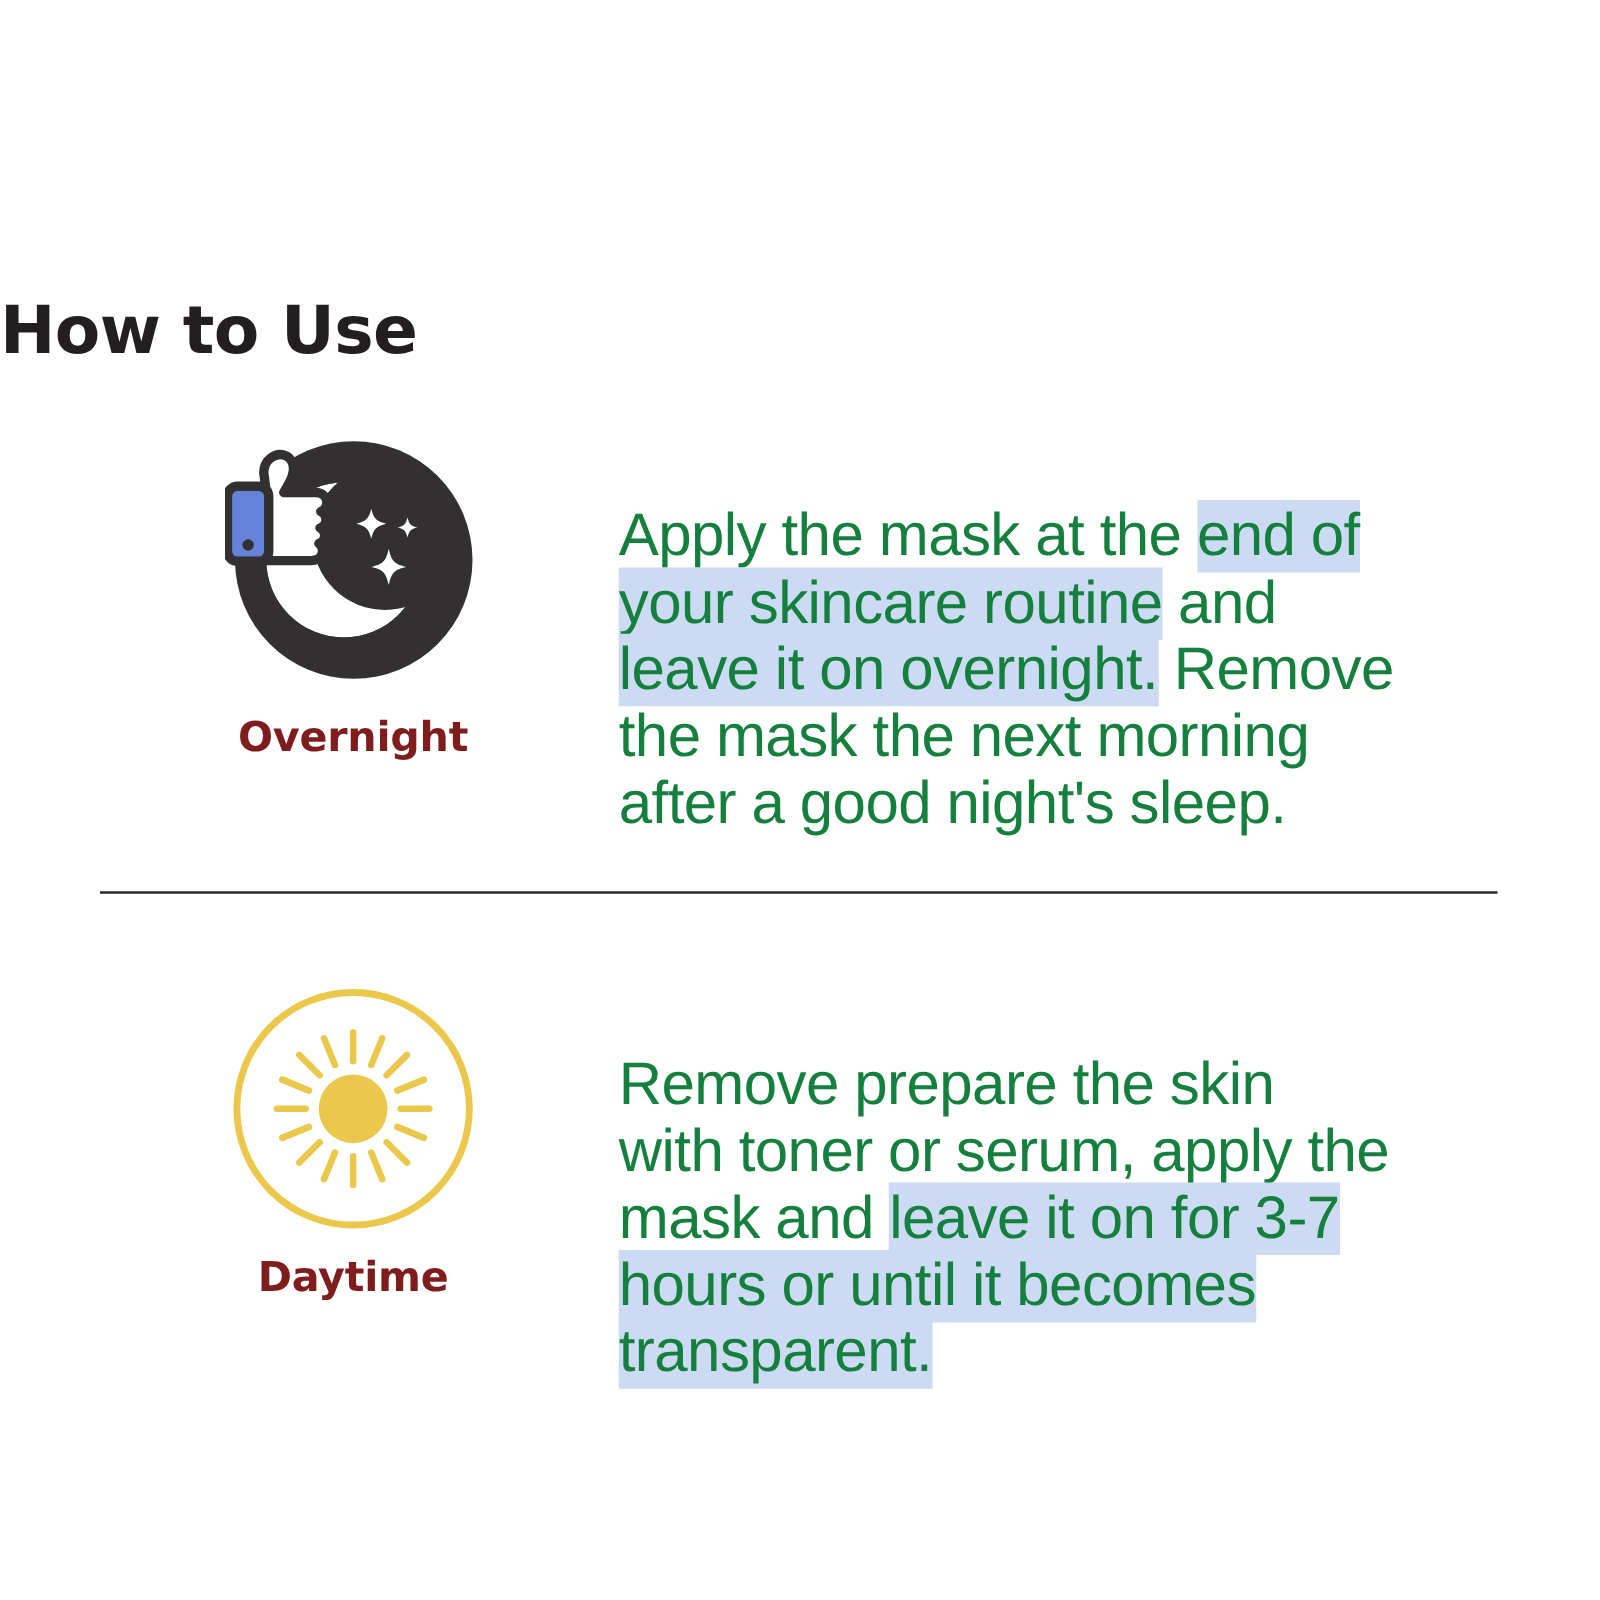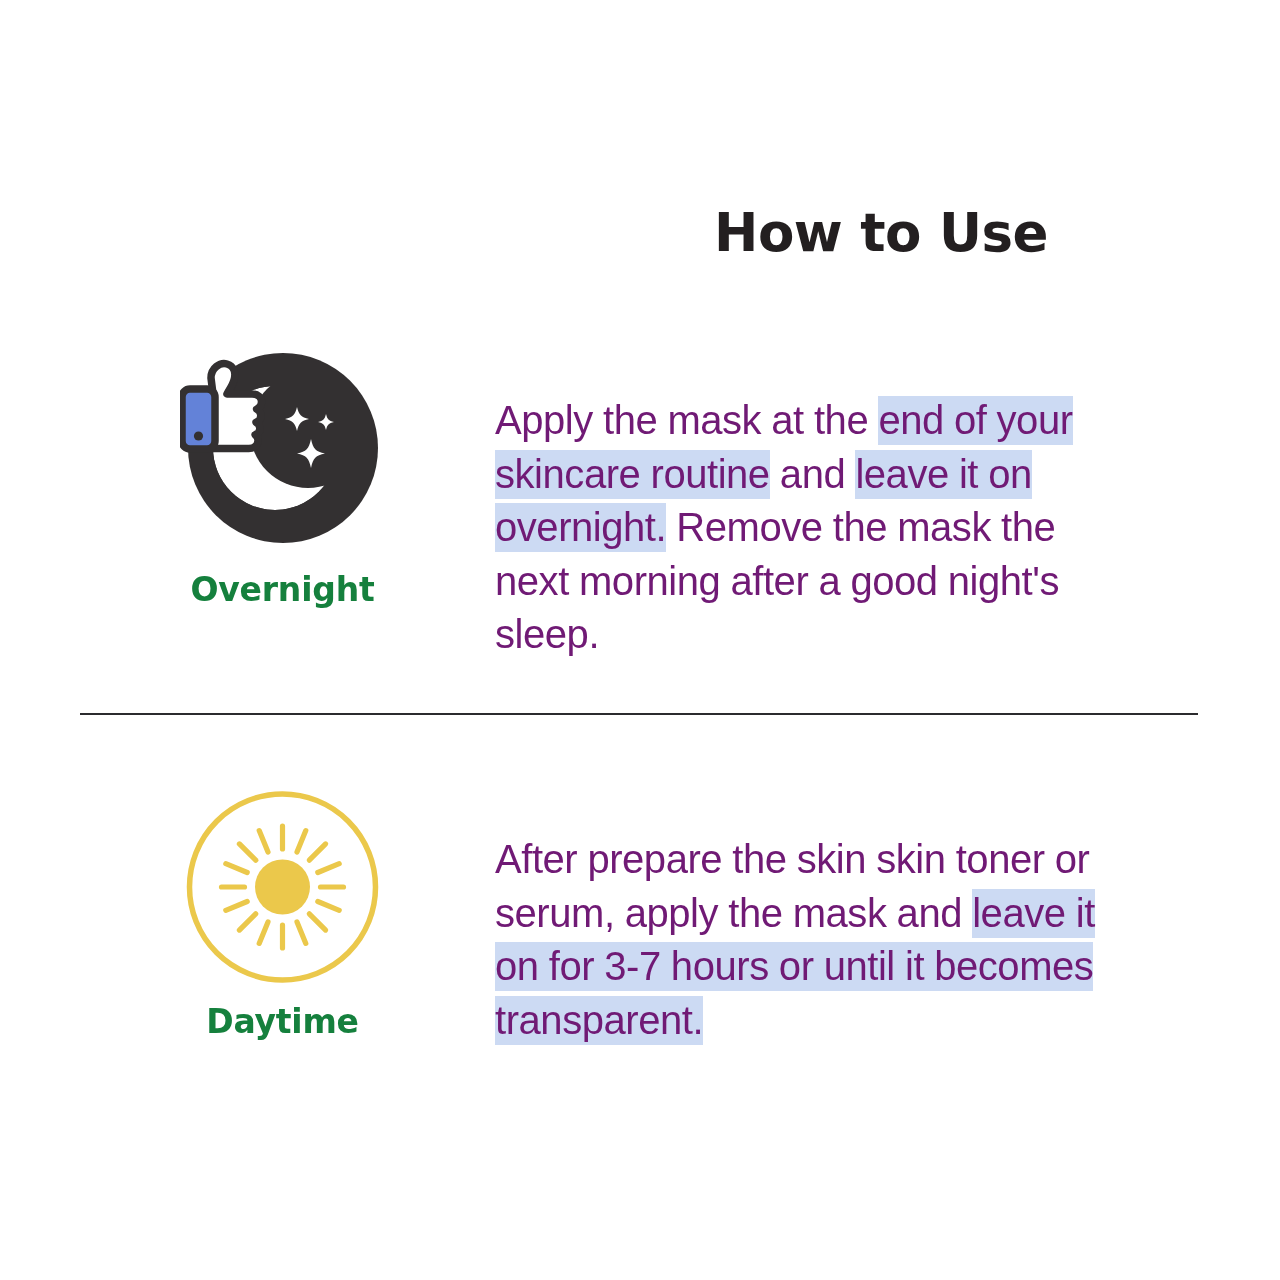--- a/index.html
+++ b/index.html
@@ -18,23 +18,23 @@
 
   .page {
     position: absolute;
     inset: 0;
   }
 
   
   .page-title {
     position: absolute;
     left: 0;
-    top: 168px;
+    top: 200px;
     width: 1048px;
-    text-align: right;
+    text-align: left;
     font-family: "DejaVu Sans", sans-serif;
     font-weight: 700;
     font-size: 53px;
     letter-spacing: -0.5px;
     color: #231f20;
     line-height: 1.1;
   }
 
   
   .section {
@@ -59,38 +59,38 @@
     height: 192px;
     margin: 0 auto;
   }
   #section-daytime .icon-wrap { height: 196px; }
 
   .icon-label {
     font-family: "DejaVu Sans", sans-serif;
     font-weight: 700;
     font-size: 33px;
     letter-spacing: -0.2px;
-    color: #15803d;
+    color: #7f1d1d;
     margin-top: 16px;
   }
   #section-overnight .icon-label { margin-top: 26px; }
   #section-daytime   .icon-label { }
 
   
   .body-col {
     position: absolute;
     left: 495px;
     top: 0;
     width: 620px;
   }
   .body-text {
     font-family: "Liberation Sans", sans-serif;
-    font-size: 40px;
+    font-size: 48px;
     line-height: 53.5px;
-    color: #701a75;
+    color: #15803d;
     letter-spacing: -0.45px;
     word-spacing: -0.5px;
   }
   #section-overnight .body-col { top: 2px; }
   #section-daytime   .body-col { top: 3px; }
 
   .hl {
     background-color: #ccdaf3;
     box-decoration-break: clone;
     -webkit-box-decoration-break: clone;
@@ -204,18 +204,18 @@
             <line x1="137.8" y1="111.5" x2="159.2" y2="120.3"></line>
             <line x1="45.8" y1="120.3" x2="67.2" y2="111.5"></line>
             <line x1="137.8" y1="82.5" x2="159.2" y2="73.7"></line>
           </g>
         </svg>
       </div>
       <div class="icon-label">Daytime</div>
     </div>
 
     <div class="body-col">
-      <p class="body-text"><span>After prepare the skin skin toner or serum, apply the mask and </span><span class="hl">leave it on for 3-7 hours or until it becomes transparent.</span></p>
+      <p class="body-text"><span>Remove prepare the skin with toner or serum, apply the mask and </span><span class="hl">leave it on for 3-7 hours or until it becomes transparent.</span></p>
     </div>
 
   </div>
 
 </div>
 
 </body></html>

